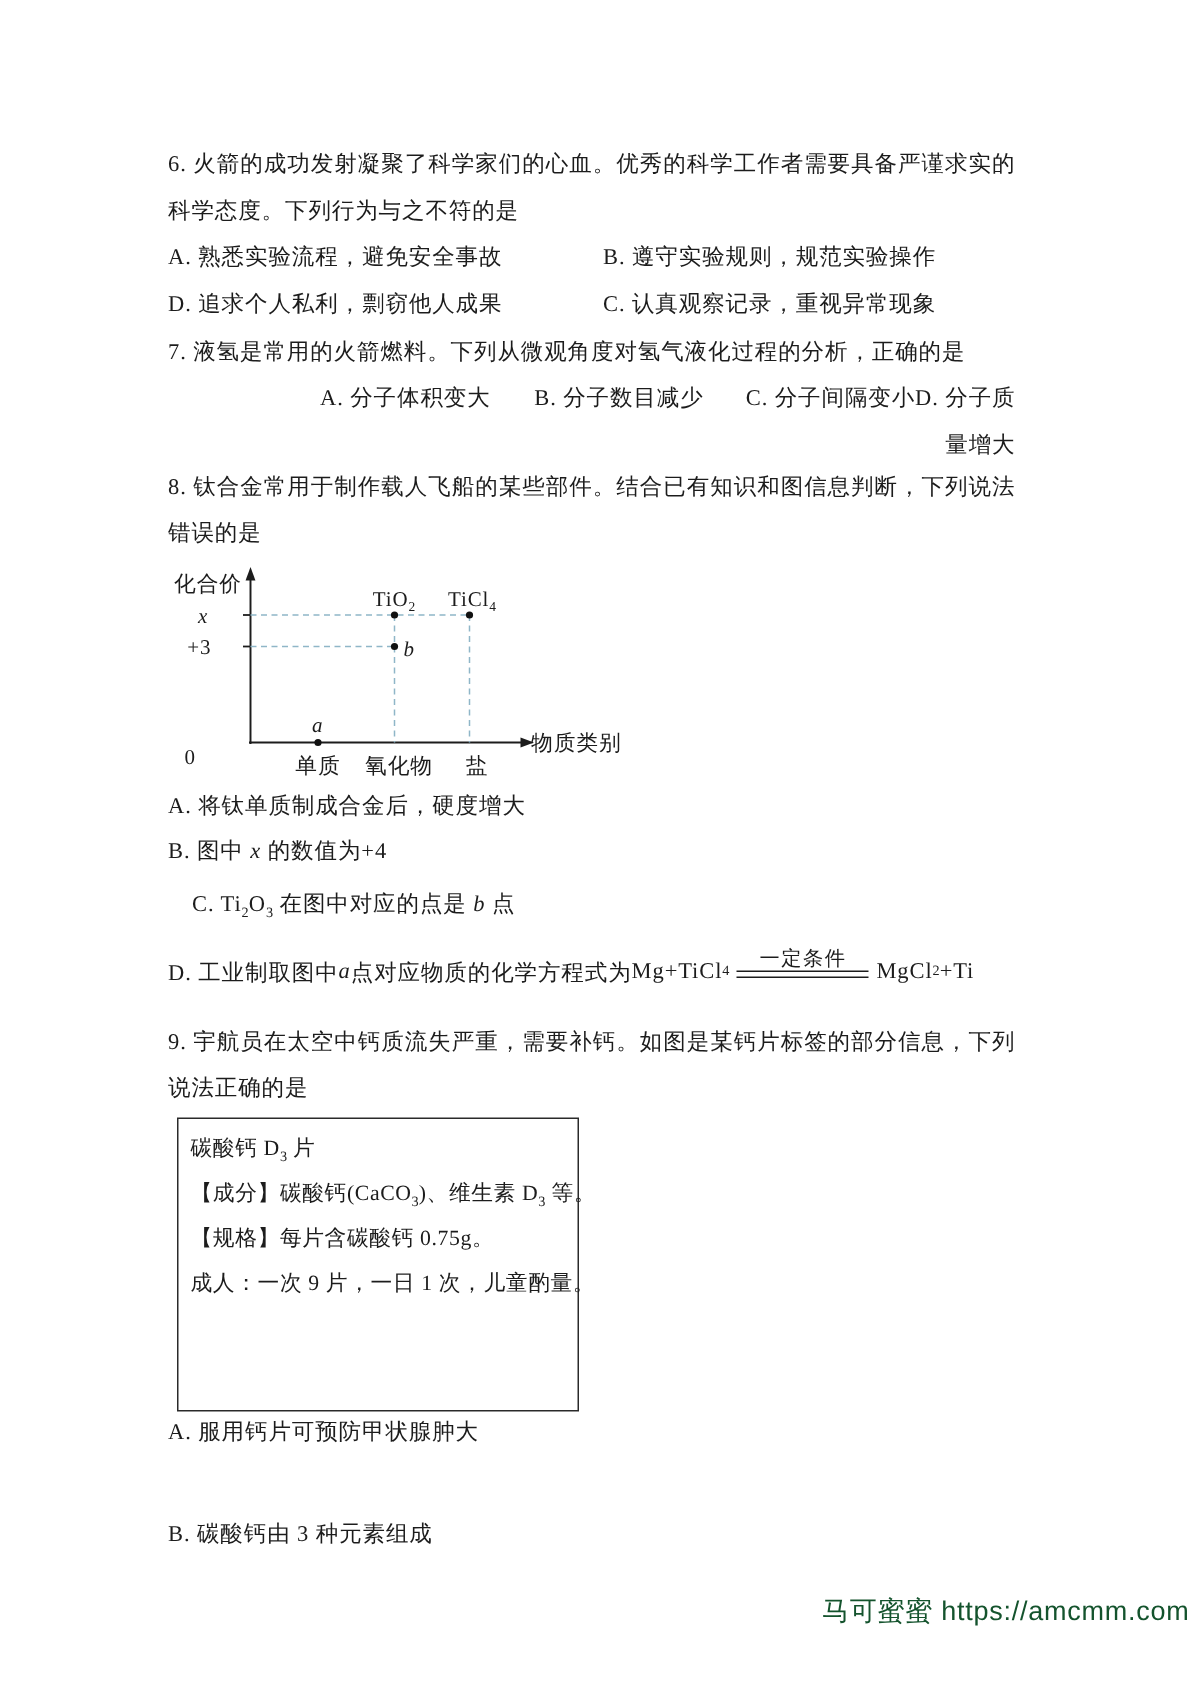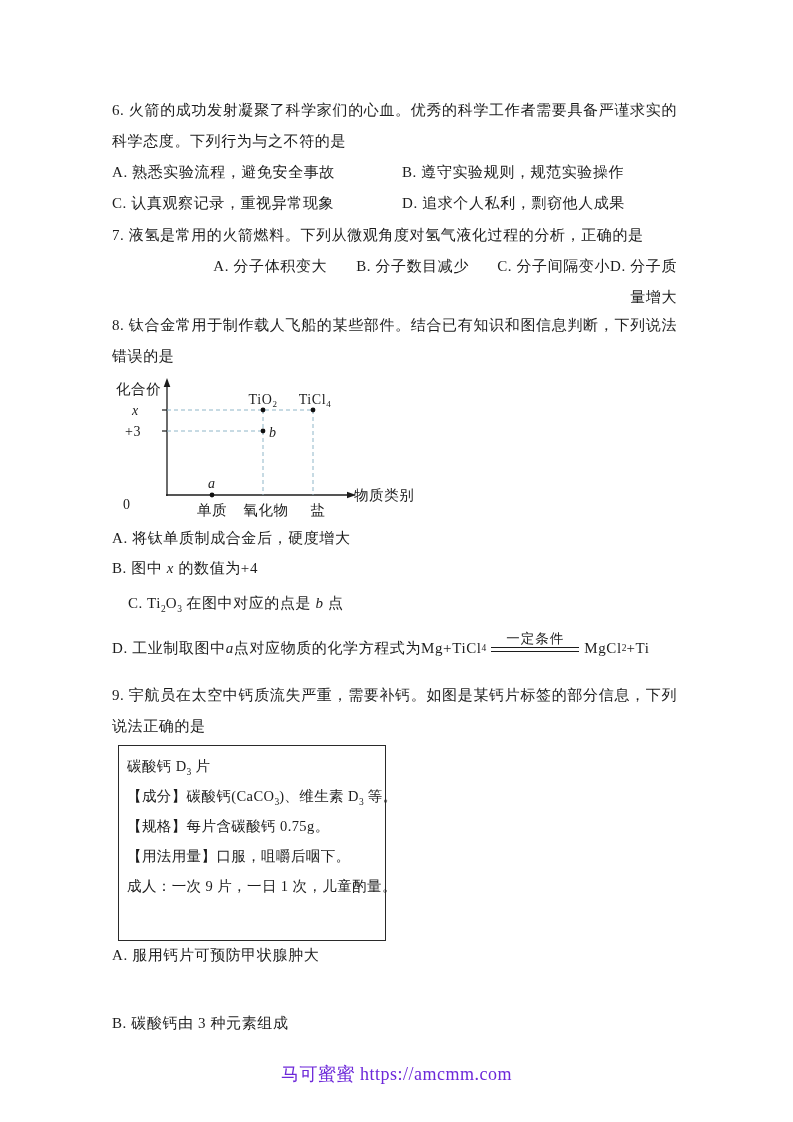--- a/index.html
+++ b/index.html
@@ -25,35 +25,35 @@
   .dline { width:88px; height:5px; border-top:1.6px solid #1c1c1c;
            border-bottom:1.6px solid #1c1c1c; box-sizing:border-box; }
   
   .chart { position:absolute; left:108px; top:376px; }
   .chart text { fill:#1c1c1c; font-family:"Liberation Serif","DejaVu Serif",serif; }
   
   .medbox { position:absolute; left:118px; top:745px; width:268px; height:196px;
             box-sizing:border-box; border:1.5px solid #2a2a2a;
             padding:5px 8px 0 8px; font-size:14.5px; letter-spacing:0.4px; }
   .med-line { white-space:nowrap; line-height:30px; }
-  .watermark { position:absolute; top:1062px; left:0; width:100%; text-align:center;
-               font-family:Liberation Serif, serif;
-               font-size:18px; color:#6d28d9; letter-spacing:0.5px; }
+  .watermark { position:absolute; top:1062px; left:0; width:100%; text-align:right;
+               font-family:Liberation Sans, sans-serif;
+               font-size:18px; color:#14532d; letter-spacing:0.5px; }
 </style>
 </head>
 <body>
 
 <div class="page">
 
   <div class="blk" style="top:95px;">6. 火箭的成功发射凝聚了科学家们的心血。优秀的科学工作者需要具备严谨求实的科学态度。下列行为与之不符的是</div>
   <div class="blk row2" style="top:157px; text-align:left;">
     <span>A. 熟悉实验流程，避免安全事故</span>
     <span>B. 遵守实验规则，规范实验操作</span>
+    <span>D. 追求个人私利，剽窃他人成果</span>
     <span>C. 认真观察记录，重视异常现象</span>
-    <span>D. 追求个人私利，剽窃他人成果</span>
   </div>
 
   <div class="blk" style="top:220px;">7. 液氢是常用的火箭燃料。下列从微观角度对氢气液化过程的分析，正确的是</div>
   <div class="blk q7row" style="top:251px; text-align:right;">
     <span class="o1">A. 分子体积变大</span><span class="o2">B. 分子数目减少</span><span class="o3">C. 分子间隔变小</span><span>D. 分子质</span>
     <br>
     <span>量增大</span>
   </div>
 
   <div class="blk" style="top:310px;">8. 钛合金常用于制作载人飞船的某些部件。结合已有知识和图信息判断，下列说法错误的是</div>
@@ -109,21 +109,20 @@
       <sub>2</sub>
       <span>+Ti</span>
   </div>
 
   <div class="blk" style="top:680px;">9. 宇航员在太空中钙质流失严重，需要补钙。如图是某钙片标签的部分信息，下列说法正确的是</div>
 
   <div class="medbox">
     <div class="med-line"><span>碳酸钙 D</span><sub>3</sub><span> 片</span></div>
     <div class="med-line"><span>【成分】碳酸钙(CaCO</span><sub>3</sub><span>)、维生素 D</span><sub>3</sub><span> 等。</span></div>
     <div class="med-line">【规格】每片含碳酸钙 0.75g。</div>
-    <div class="med-line">【用法用量】口服，咀嚼后咽下。</div>
     <div class="med-line">成人：一次 9 片，一日 1 次，儿童酌量。</div>
   </div>
 
   <div class="blk" style="top:940px; text-align:left;font-family:Liberation Serif, serif;">A. 服用钙片可预防甲状腺肿大</div>
   <div class="blk" style="top:1008px; text-align:left;">B. 碳酸钙由 3 种元素组成</div>
 
   <div class="watermark">马可蜜蜜 https://amcmm.com</div>
 
 </div>
 

